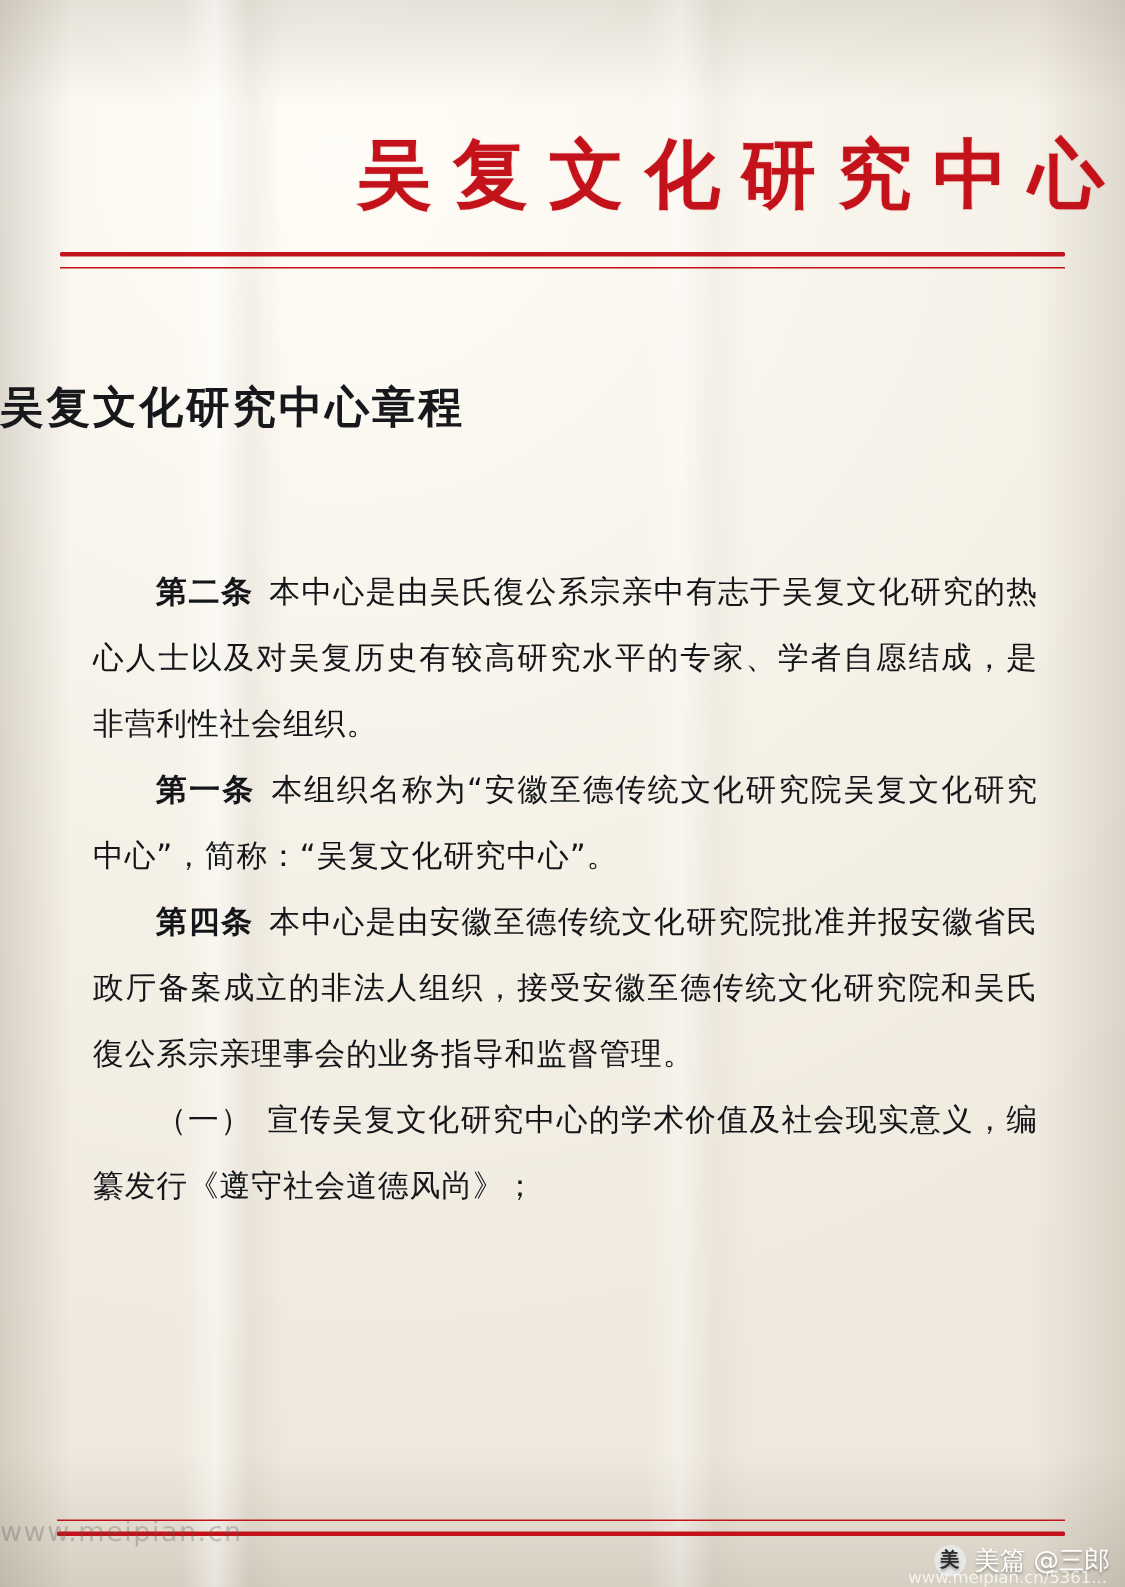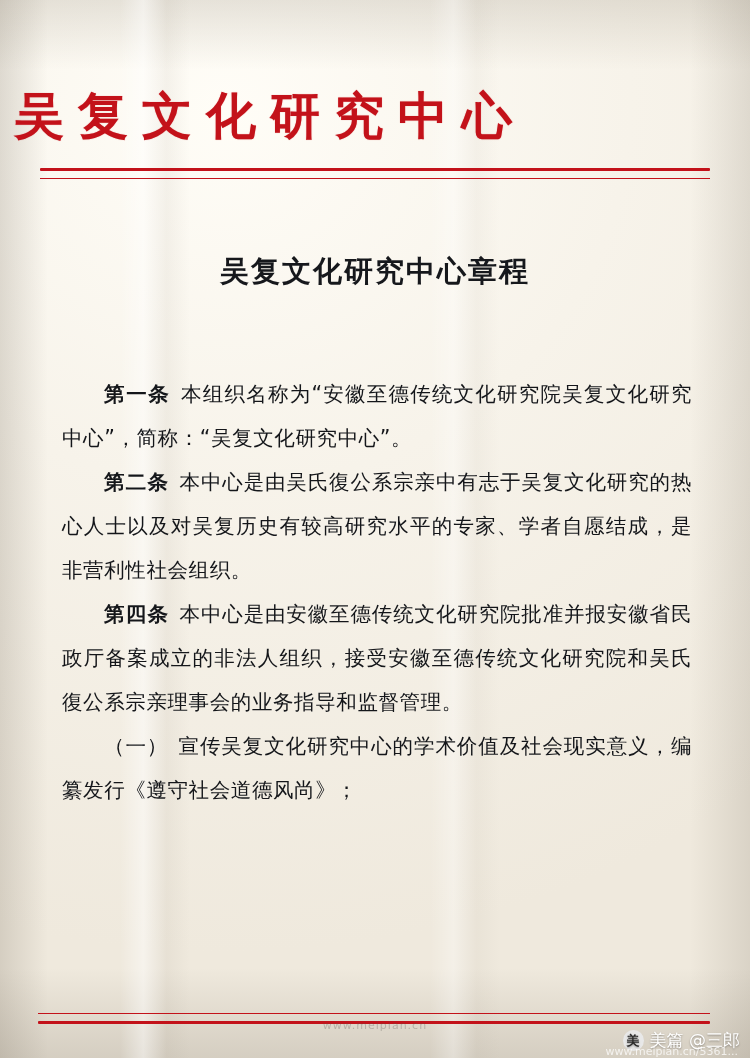--- a/index.html
+++ b/index.html
@@ -61,21 +61,21 @@
   }
   .crease.c1 { left: 120px; }
   .crease.c2 { left: 430px; opacity: .7; }
 
   
   .letterhead {
     position: absolute;
     left: 0;
     top: 88px;
     width: 100%;
-    text-align: left;
+    text-align: right;
   }
   .letterhead-title {
     color: #c3121a;
     font-family: "DejaVu Serif", "Liberation Serif", serif;
     font-weight: 700;
     font-size: 50px;
     letter-spacing: 14px;
     text-indent: 14px;
     line-height: 1.1;
     text-shadow: 0 0 1px rgba(195,18,26,0.45);
@@ -96,21 +96,21 @@
     background: #c3121a;
     margin-top: 7px;
   }
 
   
   .doc-title {
     position: absolute;
     left: 0;
     top: 252px;
     width: 100%;
-    text-align: center;
+    text-align: left;
     font-size: 29px;
     font-weight: 700;
     color: #16181c;
     letter-spacing: 2px;
     font-family: "DejaVu Sans", "Liberation Sans", sans-serif;
   }
 
   .body-text {
     position: absolute;
     left: 62px;
@@ -150,23 +150,23 @@
     background: #c3121a;
     border-radius: 1px;
   }
 
   
   .wm-center {
     position: absolute;
     left: 0;
     bottom: 26px;
     width: 100%;
-    text-align: center;
+    text-align: left;
     color: rgba(90,85,78,0.30);
-    font-size: 11px;
+    font-size: 18px;
     letter-spacing: 1px;
     font-family: "DejaVu Sans", "Liberation Sans", sans-serif;
   }
   .wm-brand {
     position: absolute;
     right: 10px;
     bottom: 6px;
     display: flex;
     align-items: center;
     gap: 6px;
@@ -217,25 +217,25 @@
   <div class="rule-wrap">
     <div class="rule-thick"></div>
     <div class="rule-thin"></div>
   </div>
 
   <div class="doc-title">吴复文化研究中心章程</div>
 
   <div class="body-text">
 
     <p class="para">
+      <span class="art-label">第二条</span><span class="art-gap"></span><span>本中心是由吴氏復公系宗亲中有志于吴复文化研究的热心人士以及对吴复历史有较高研究水平的专家、学者自愿结成，是非营利性社会组织。</span>
+    </p>
+
+    <p class="para">
       <span class="art-label">第一条</span><span class="art-gap"></span><span>本组织名称为“安徽至德传统文化研究院吴复文化研究中心”，简称：“吴复文化研究中心”。</span>
-    </p>
-
-    <p class="para">
-      <span class="art-label">第二条</span><span class="art-gap"></span><span>本中心是由吴氏復公系宗亲中有志于吴复文化研究的热心人士以及对吴复历史有较高研究水平的专家、学者自愿结成，是非营利性社会组织。</span>
     </p>
 
 
     <p class="para">
       <span class="art-label">第四条</span><span class="art-gap"></span><span>本中心是由安徽至德传统文化研究院批准并报安徽省民政厅备案成立的非法人组织，接受安徽至德传统文化研究院和吴氏復公系宗亲理事会的业务指导和监督管理。</span>
     </p>
 
 
     <p class="para">
       <span>（一）</span><span class="art-gap"></span><span>宣传吴复文化研究中心的学术价值及社会现实意义，编纂发行《遵守社会道德风尚》；</span>

